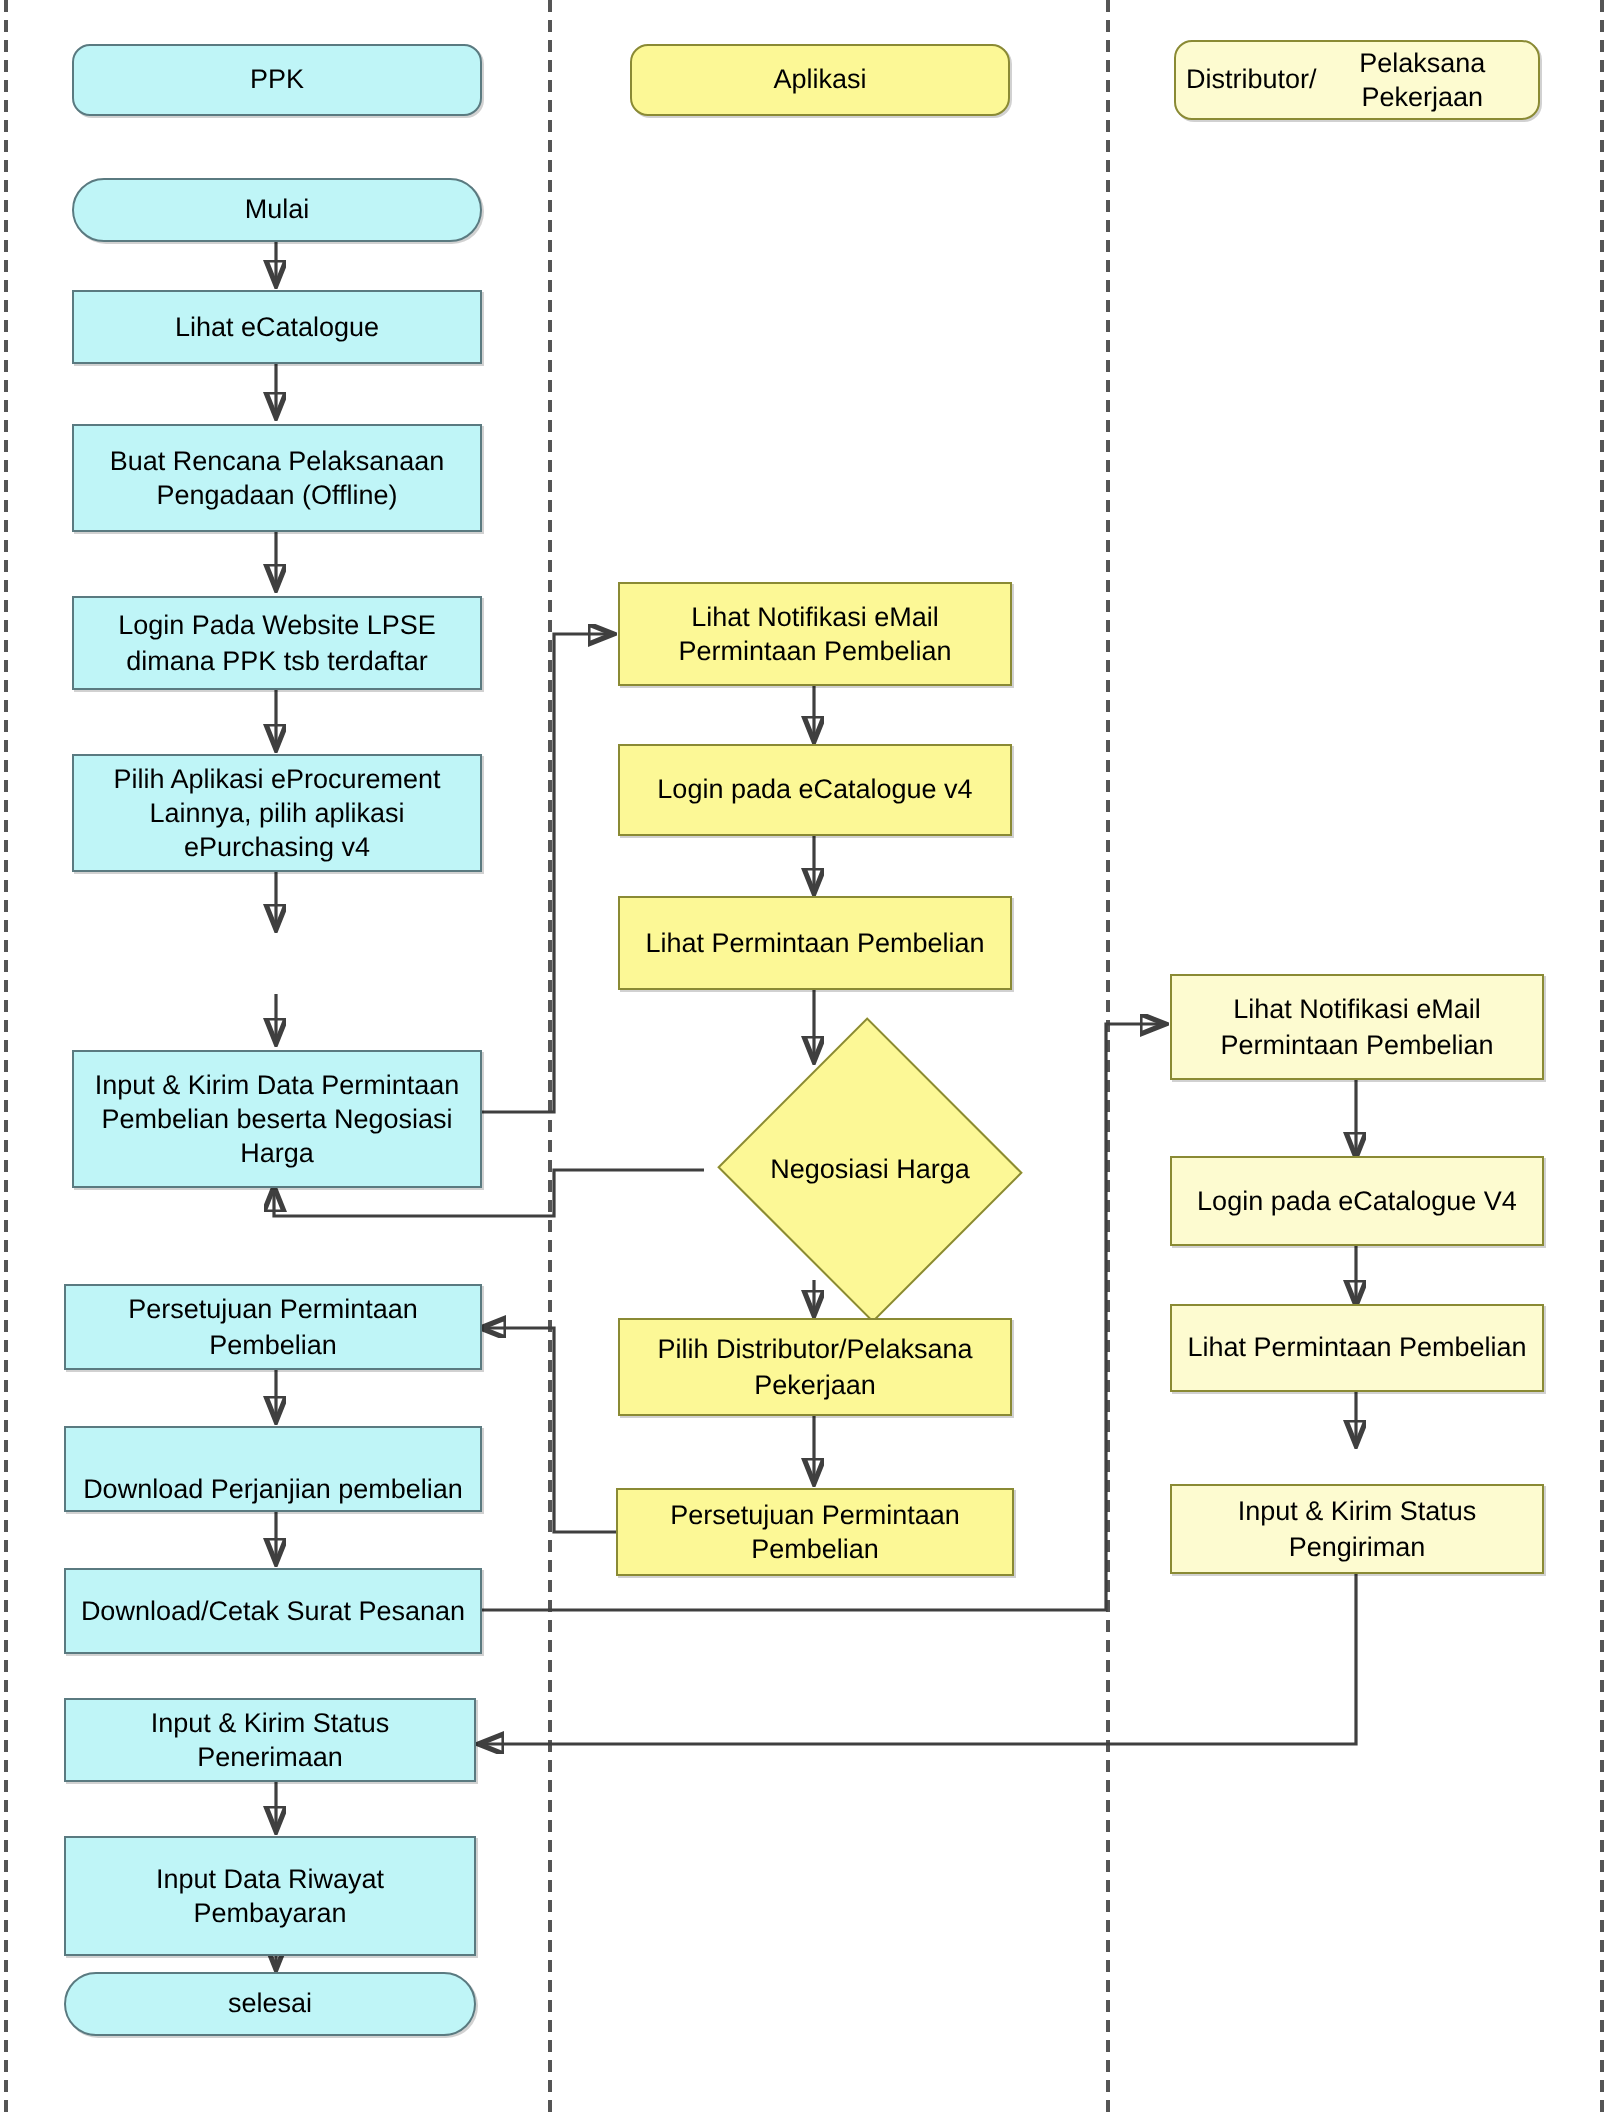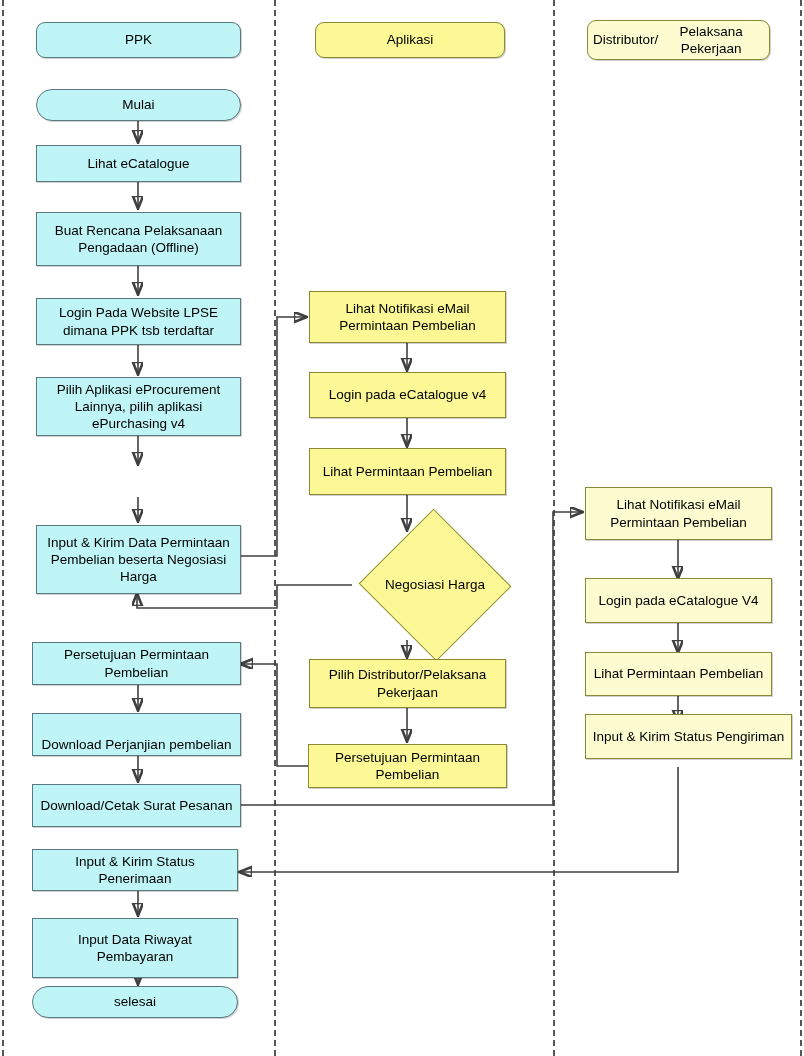--- a/index.html
+++ b/index.html
@@ -211,17 +211,17 @@
   </div>
 
   <div class="node cream" style="left:585px;top:578px;width:187px;height:45px;">
     <span>Login pada eCatalogue V4</span>
   </div>
 
   <div class="node cream" style="left:585px;top:652px;width:187px;height:44px;">
     <span>Lihat Permintaan Pembelian</span>
   </div>
 
-  <div class="node cream" style="left:585px;top:714px;width:207px;height:45px;">
+  <div class="node cream" style="left:585px;top:742px;width:187px;height:45px;">
     <span>Input &amp; Kirim Status Pengiriman</span>
   </div>
 
 </div>
 
 </body></html>

